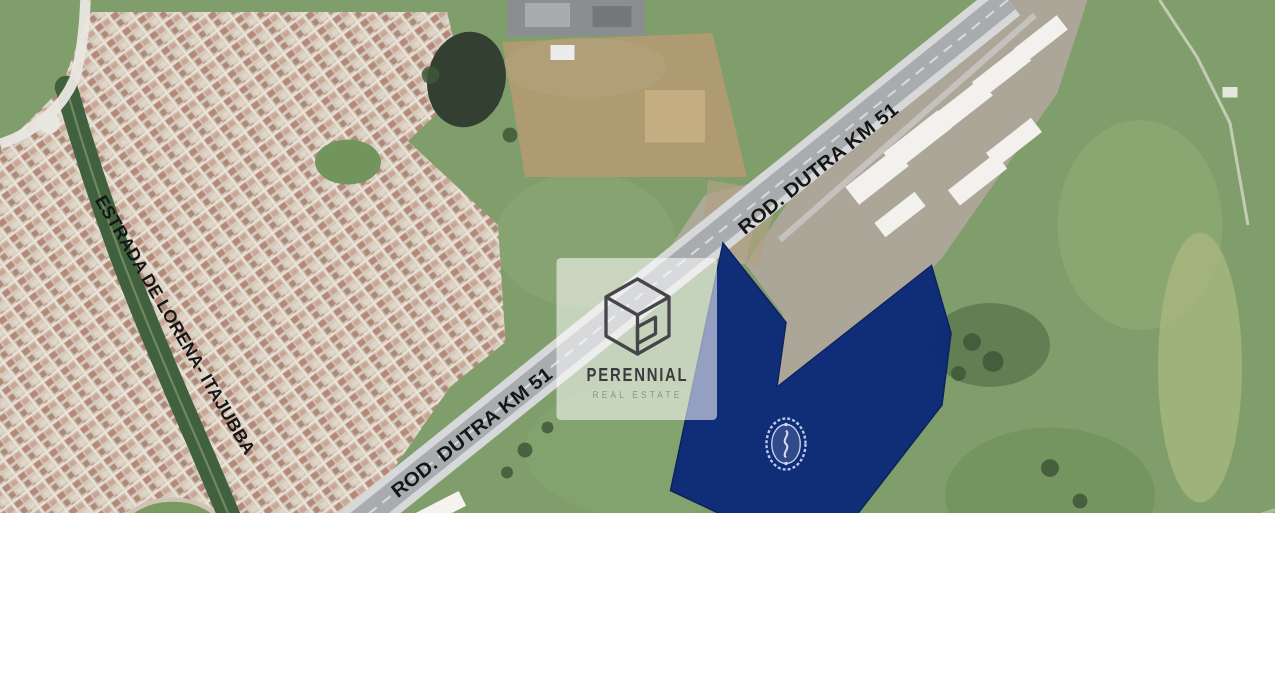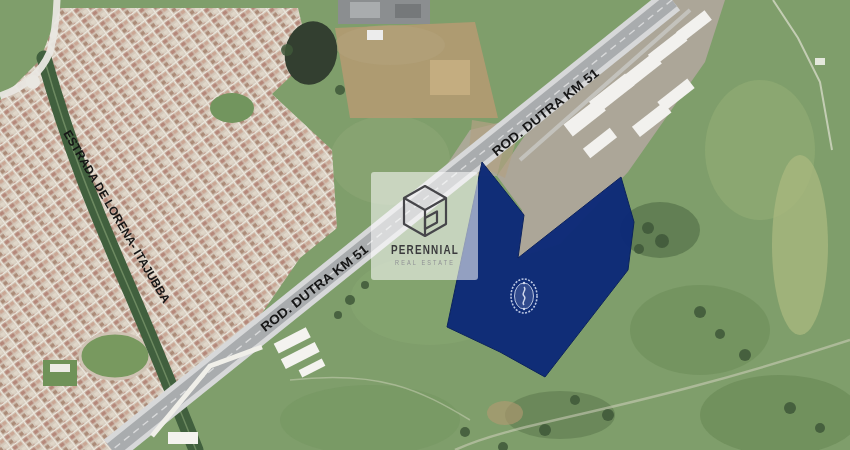--- a/index.html
+++ b/index.html
@@ -1,16 +1,16 @@
 <!DOCTYPE html>
 <html><head>
 <meta charset="utf-8">
 <style>
   html,body{margin:0;padding:0;background:#ffffff;}
-  #stage{position:relative;width:850px;height:450px;overflow:hidden;background:#7f9e6b;
+  #stage{position:relative;width:850px;height:342px;overflow:hidden;background:#7f9e6b;
          font-family:"Liberation Sans", sans-serif;}
   svg{display:block;}
   text{font-family:"Liberation Sans", sans-serif;}
   .road-label{font-weight:bold;fill:#161616;}
   .brand{font-weight:bold;fill:#3b3b3d;letter-spacing:1.5px;}
   .tagline{fill:#8f9094;letter-spacing:2.5px;}
 </style>
 </head>
 <body>
 

